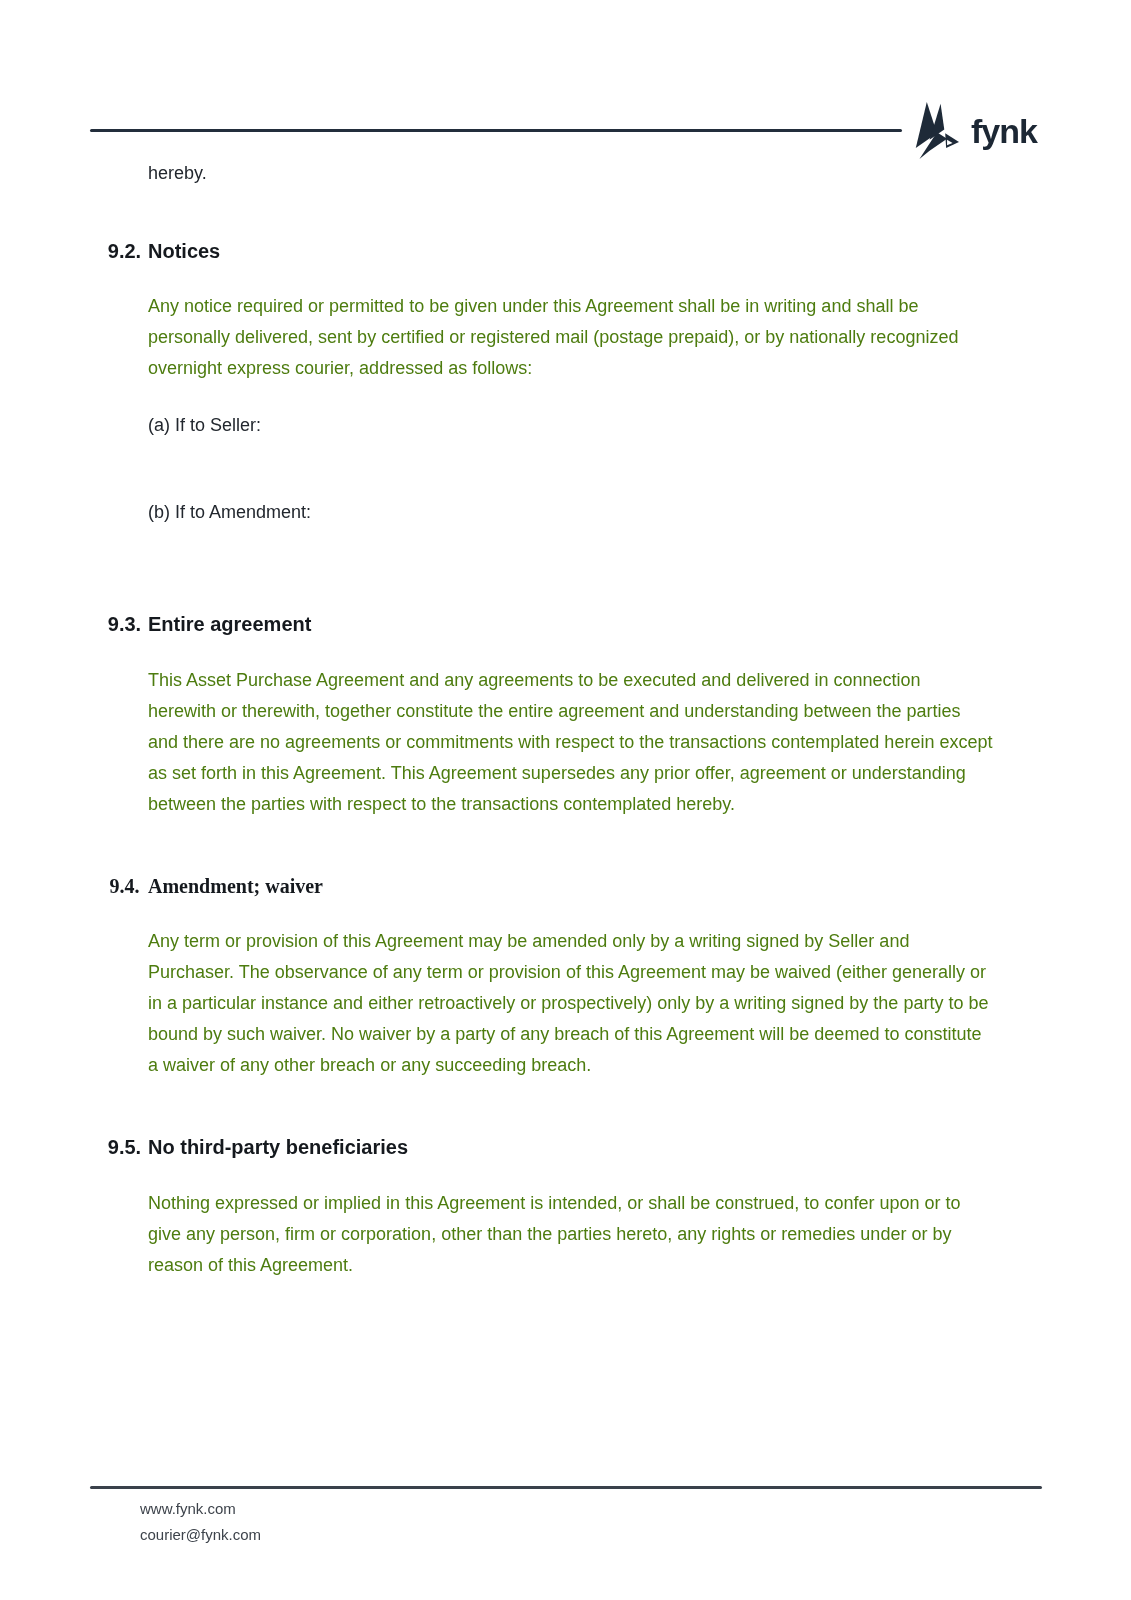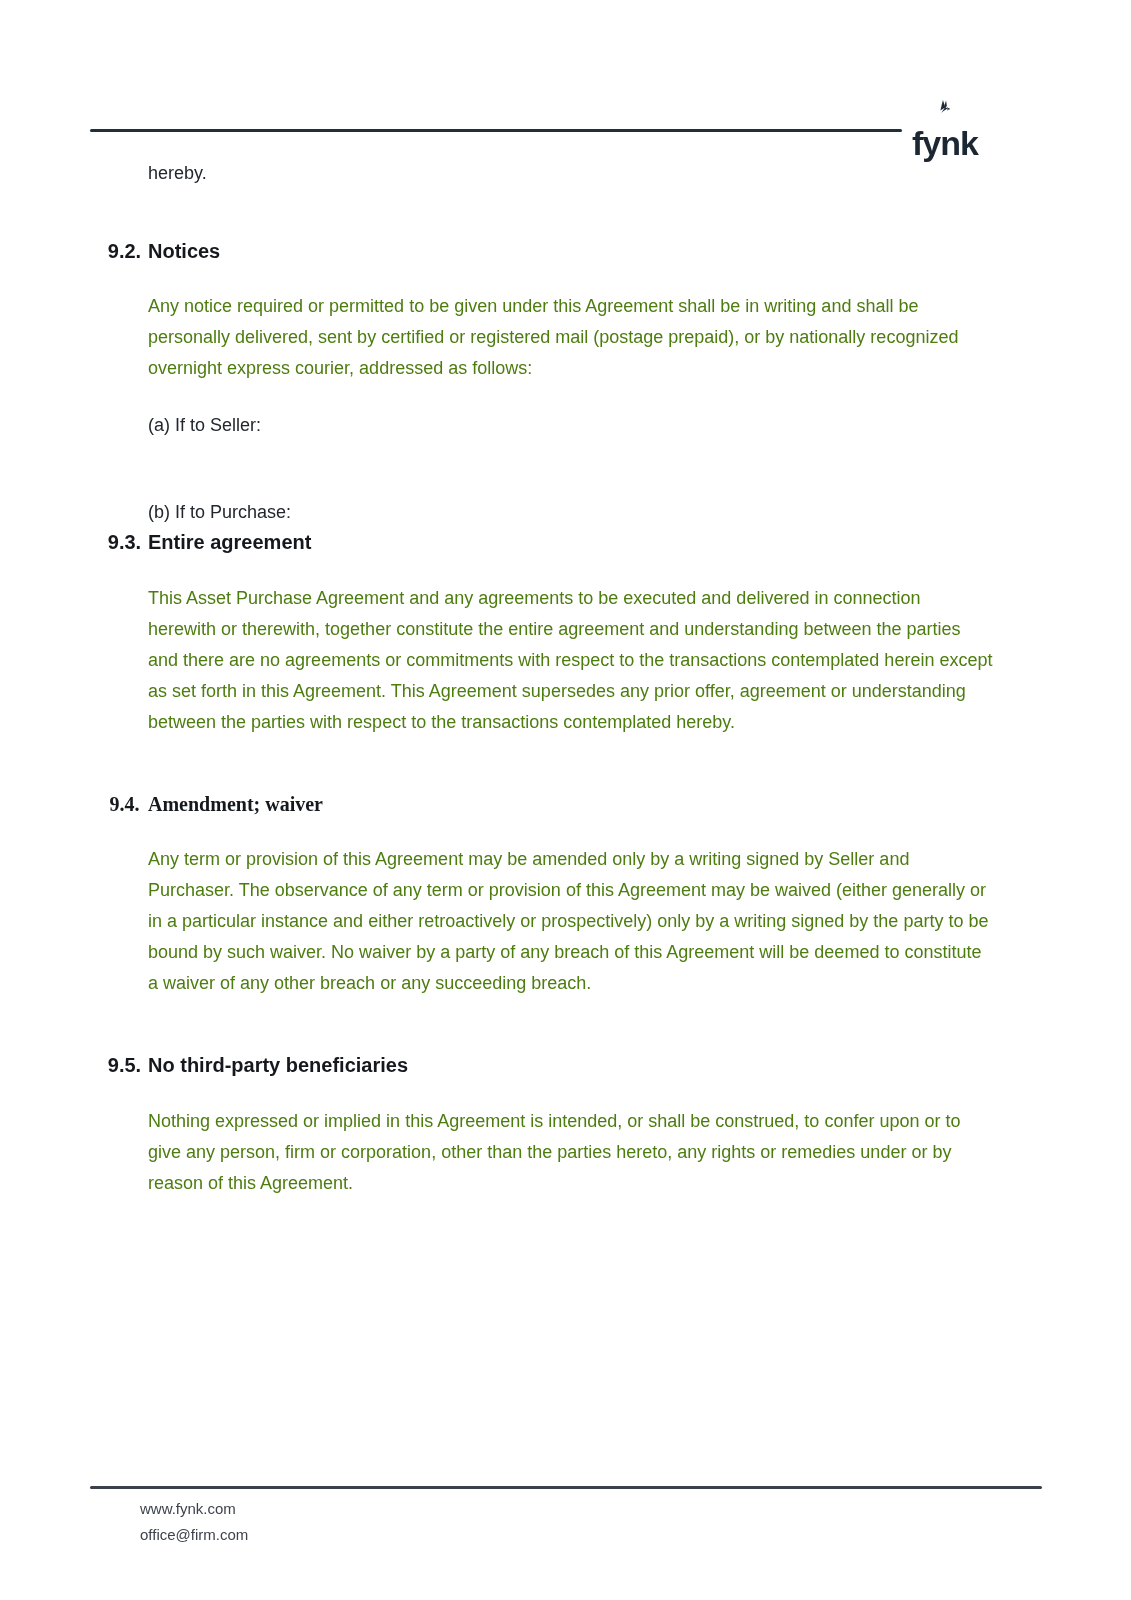--- a/index.html
+++ b/index.html
@@ -13,41 +13,41 @@
   .page { position: absolute; inset: 0; width: 1131px; height: 1600px; }
 
   
   .header-rule {
     position: absolute; left: 90px; top: 129px;
     width: 812px; height: 3px;
     background: #232e3c; border-radius: 2px;
   }
   .logo {
     position: absolute; left: 912px; top: 100px; height: 60px;
-    display: flex; align-items: center; gap: 11px; flex-direction: column;
+    display: flex; align-items: center; gap: 11px;
   }
   .logo svg { width: 48px; height: 57px; display: block; }
   .logo-text {
     font-size: 34px; font-weight: bold; color: #1c2734;
     letter-spacing: -1px; margin-top: 2px; line-height: 1;
   }
 
   
   main { position: absolute; inset: 0; display: flow-root; }
   .hereby {
     margin: 158px 0 0 148px;
     font-size: 18px; line-height: 31px; color: #22272e;
   }
   .sec-head {
     display: flex; margin: 0 0 0 101px;
     font-size: 20px; font-weight: bold; line-height: 28px; color: #15191e;
   }
   .sec-num { width: 47px; flex: 0 0 47px; text-align: center; }
   .mt-s92h { margin-top: 48px; }
-  .mt-s93h { }
+  .mt-s93h { margin-top: 82px; }
   .mt-s94h { margin-top: 52px; font-family: Liberation Serif, serif; }
   .mt-s95h { margin-top: 52px; }
   .sec-para {
     margin: 26px 0 0 148px; max-width: 845px;
     font-size: 18px; line-height: 31px; color: #4d7c0f;
   }
   .sub-item {
     margin: 0 0 0 148px;
     font-size: 18px; line-height: 31px; color: #22272e;
   }
@@ -91,21 +91,21 @@
 
     <p class="hereby">hereby.</p>
 
     <section>
       <h2 class="sec-head mt-s92h">
         <span class="sec-num">9.2.</span>
         <span class="sec-title">Notices</span>
       </h2>
       <p class="sec-para">Any notice required or permitted to be given under this Agreement shall be in writing and shall be personally delivered, sent by certified or registered mail (postage prepaid), or by nationally recognized overnight express courier, addressed as follows:</p>
       <p class="sub-item mt-suba">(a) If to Seller:</p>
-      <p class="sub-item mt-subb">(b) If to Purchase:</p>
+      <p class="sub-item mt-subb">(b) If to Amendment:</p>
     </section>
 
     <section>
       <h2 class="sec-head mt-s93h">
         <span class="sec-num">9.3.</span>
         <span class="sec-title">Entire agreement</span>
       </h2>
       <p class="sec-para" style="margin-top:27px">This Asset Purchase Agreement and any agreements to be executed and delivered in connection herewith or therewith, together constitute the entire agreement and understanding between the parties and there are no agreements or commitments with respect to the transactions contemplated herein except as set forth in this Agreement. This Agreement supersedes any prior offer, agreement or understanding between the parties with respect to the transactions contemplated hereby.</p>
     </section>
 
@@ -124,17 +124,17 @@
       </h2>
       <p class="sec-para" style="margin-top:27px">Nothing expressed or implied in this Agreement is intended, or shall be construed, to confer upon or to give any person, firm or corporation, other than the parties hereto, any rights or remedies under or by reason of this Agreement.</p>
     </section>
 
   </main>
 
   <footer>
     <div class="footer-rule"></div>
     <div class="footer-links">
       <div>www.fynk.com</div>
-      <div>office@firm.com</div>
+      <div>courier@fynk.com</div>
     </div>
   </footer>
 
 </div>
 
 </body></html>

